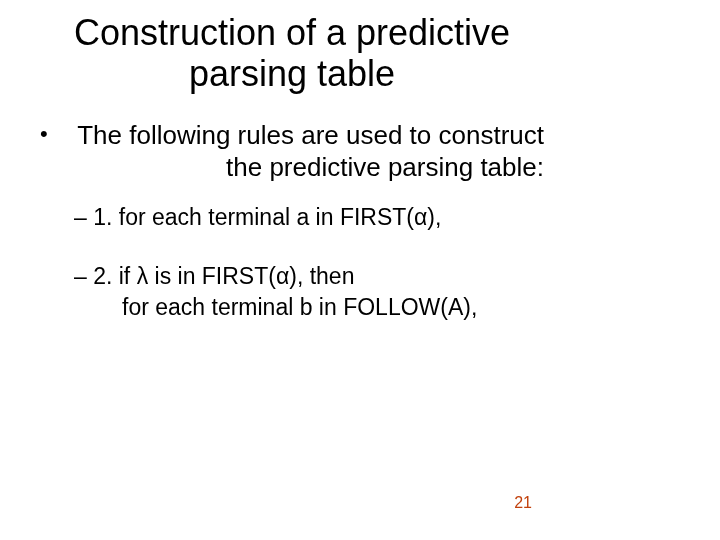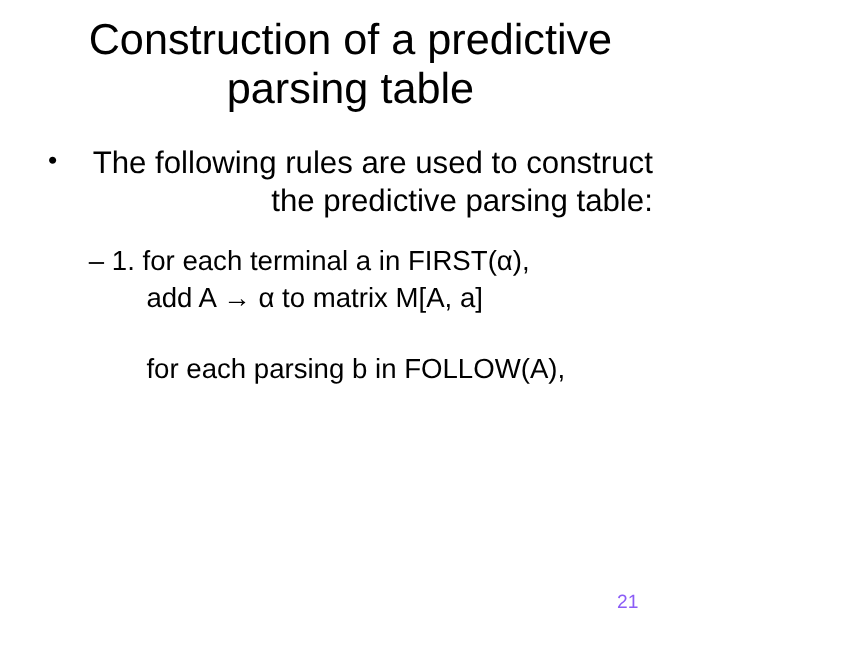--- a/index.html
+++ b/index.html
@@ -47,21 +47,21 @@
     margin-bottom: 28px;
     line-height: 1.35;
   }
   .bullet-2 .l1 { display: block; }
   .bullet-2 .l2 { display: block; padding-left: 48px; }
   .pagenum {
     position: absolute;
     right: 44px;
     bottom: 28px;
     font-size: 16px;
-    color: #8b5cf6;
+    color: #c2410c;
   }
   .nowrap { white-space: nowrap; }
 </style>
 </head>
 <body>
 
 <div class="slide">
 
   <h1 class="title">Construction of a predictive parsing table</h1>
 
@@ -69,28 +69,26 @@
 
     <div class="bullet-1">
       <span class="marker">•</span>
       <span class="txt">The following rules are used to construct the predictive parsing table:</span>
     </div>
 
     <div class="bullet-2">
       <span class="l1">
         <span>– 1. for each terminal a in </span><span class="nowrap">FIRST(α)</span><span>,</span>
       </span>
-      <span class="l2">
-        <span>add A → α   to matrix </span><span class="nowrap">M[A, a]</span>
-      </span>
     </div>
 
     <div class="bullet-2">
+      <span class="l1">– 2. if λ is in FIRST(α), then</span>
       <span class="l2">
-        <span>for each parsing b in </span><span class="nowrap">FOLLOW(A)</span><span>,</span>
+        <span>for each terminal b in </span><span class="nowrap">FOLLOW(A)</span><span>,</span>
       </span>
     </div>
 
   </div>
 
   <div class="pagenum">21</div>
 
 </div>
 
 </body></html>

